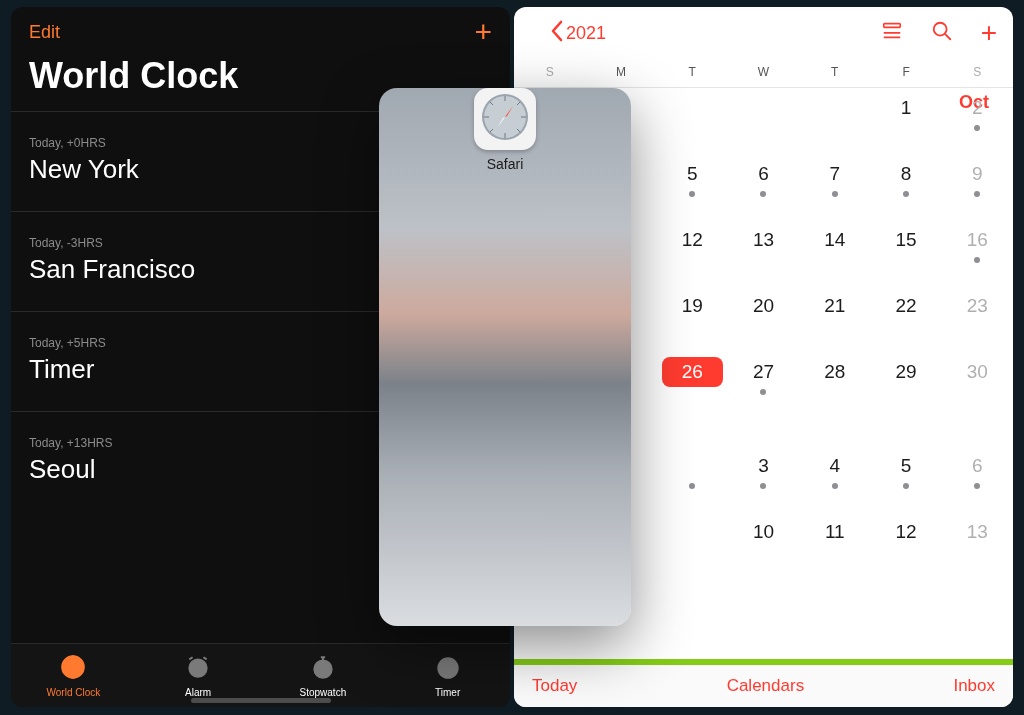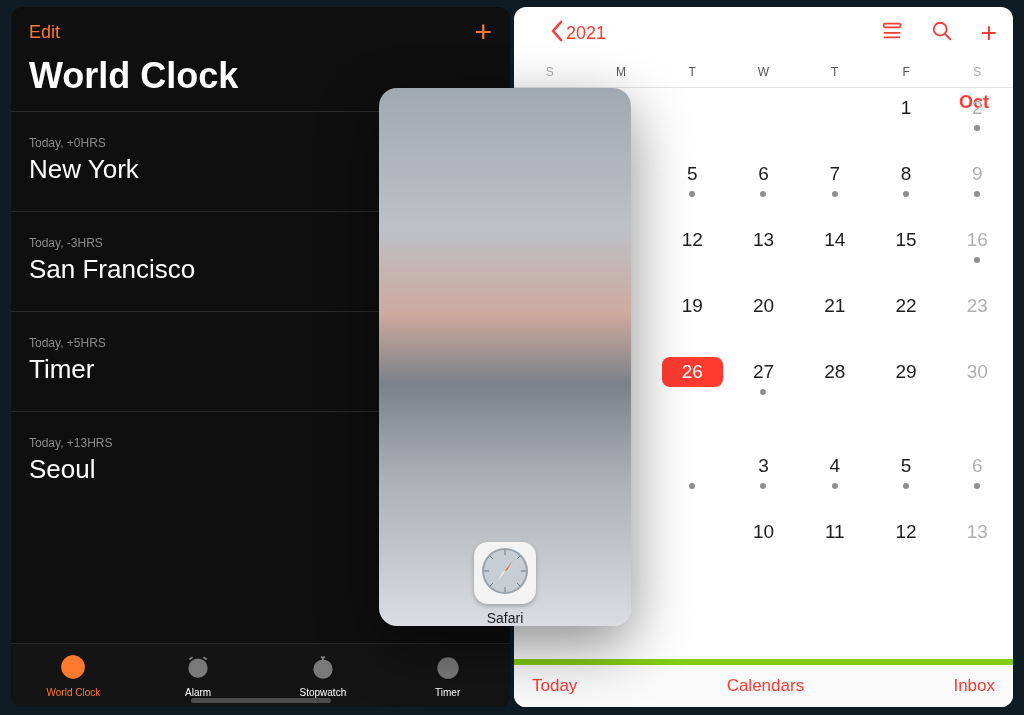--- a/index.html
+++ b/index.html
@@ -99,21 +99,21 @@
   }
 
   
   .slideover {
     position:absolute; left:379px; top:88px; width:252px; height:538px;
     border-radius:18px; overflow:hidden;
     box-shadow:0 20px 60px rgba(0,0,0,.45);
     background:
       linear-gradient(rgba(220,220,225,.38),rgba(220,220,225,.38)),
       linear-gradient(180deg,#7b8893 0%, #aab1b8 26%, #c48a74 42%, #3f4a53 55%, #8b949c 72%, #d9dde0 100%);
-    display:flex; align-items:flex-end; justify-content:center;
+    display:flex; align-items:flex-start; justify-content:center;
     backdrop-filter:blur(4px);
   }
   .slideover-inner { display:flex; flex-direction:column; align-items:center; gap:6px; }
   .safari-tile {
     width:62px; height:62px; border-radius:14px; background:#f3f3f3;
     display:flex; align-items:center; justify-content:center;
     box-shadow:0 2px 4px rgba(0,0,0,.25);
   }
   .safari-tile svg { width:50px; height:50px; }
   .slideover-label { font-size:14px; color:#1b1b1b; }

